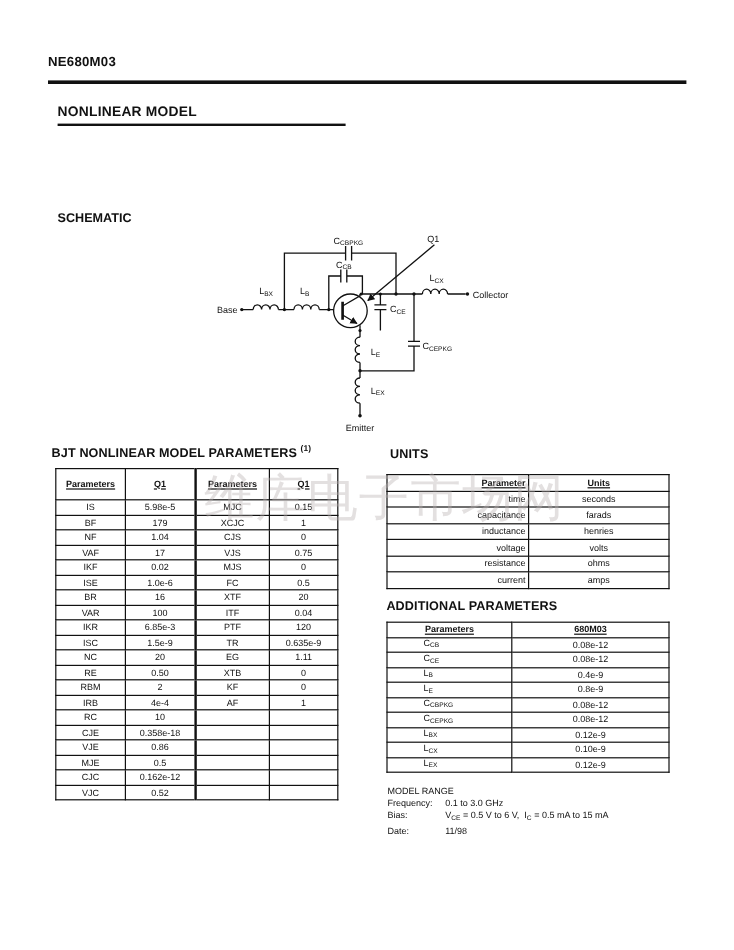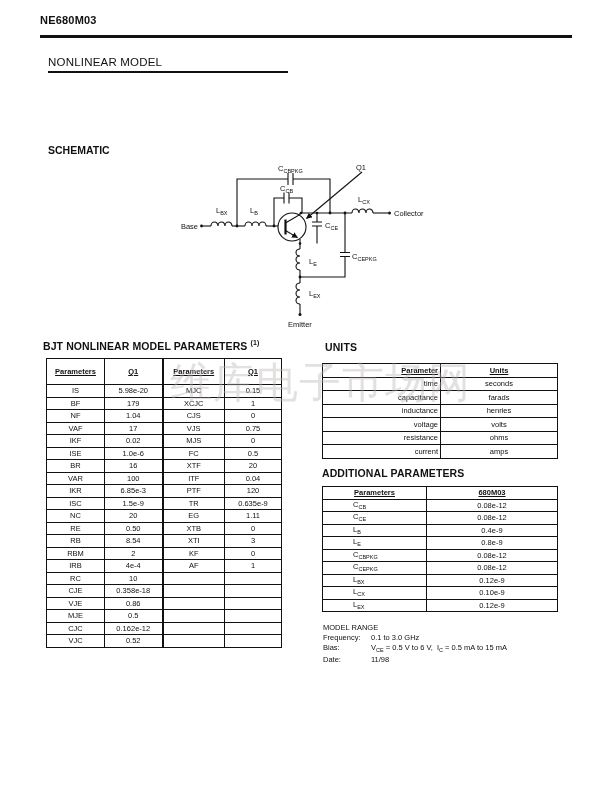--- a/index.html
+++ b/index.html
@@ -1,23 +1,23 @@
 <!DOCTYPE html>
 <html><head>
 <meta charset="utf-8">
 <style>
   html,body{margin:0;padding:0;background:#fff;}
   .page{
     position:relative;width:612px;height:699px;background:#fff;overflow:hidden;
-    font-family:"Liberation Sans",sans-serif;color:#111;
+    font-family:"Liberation Sans",sans-serif;color:#111;margin-top:32px;
   }
   .abs{position:absolute;}
   .part-number{left:40px;top:14px;font-size:11px;font-weight:bold;letter-spacing:.2px;}
   .header-rule{left:40px;top:35px;width:532px;height:2.5px;background:#111;}
-  .doc-title{left:48px;top:56px;font-size:11.5px;font-weight:normal;letter-spacing:.2px;}
+  .doc-title{left:48px;top:56px;font-size:11.5px;font-weight:bold;letter-spacing:.2px;}
   .doc-title-rule{left:48px;top:71px;width:240px;height:1.5px;background:#111;}
   .schematic-title{left:48px;top:144px;font-size:10.5px;font-weight:bold;}
   .watermark{
     left:170px;top:360px;width:420px;font-size:42px;line-height:1.1;
     color:rgba(185,178,178,0.40);letter-spacing:1px;white-space:nowrap;
     pointer-events:none;z-index:5;
   }
   .h2{font-size:10.5px;font-weight:bold;letter-spacing:.1px;}
   sup{font-size:7px;}
   sub{font-size:5.5px;vertical-align:-1.5px;letter-spacing:0;}
@@ -150,21 +150,21 @@
       <tr>
         <th>Parameters</th>
         <th>Q1</th>
         <th>Parameters</th>
         <th>Q1</th>
       </tr>
     </thead>
     <tbody>
         <tr>
           <td>IS</td>
-          <td>5.98e-20</td>
+          <td>5.98e-5</td>
           <td>MJC</td>
           <td>0.15</td>
         </tr>
         <tr>
           <td>BF</td>
           <td>179</td>
           <td>XCJC</td>
           <td>1</td>
         </tr>
         <tr>
@@ -219,26 +219,20 @@
           <td>NC</td>
           <td>20</td>
           <td>EG</td>
           <td>1.11</td>
         </tr>
         <tr>
           <td>RE</td>
           <td>0.50</td>
           <td>XTB</td>
           <td>0</td>
-        </tr>
-        <tr>
-          <td>RB</td>
-          <td>8.54</td>
-          <td>XTI</td>
-          <td>3</td>
         </tr>
         <tr>
           <td>RBM</td>
           <td>2</td>
           <td>KF</td>
           <td>0</td>
         </tr>
         <tr>
           <td>IRB</td>
           <td>4e-4</td>

